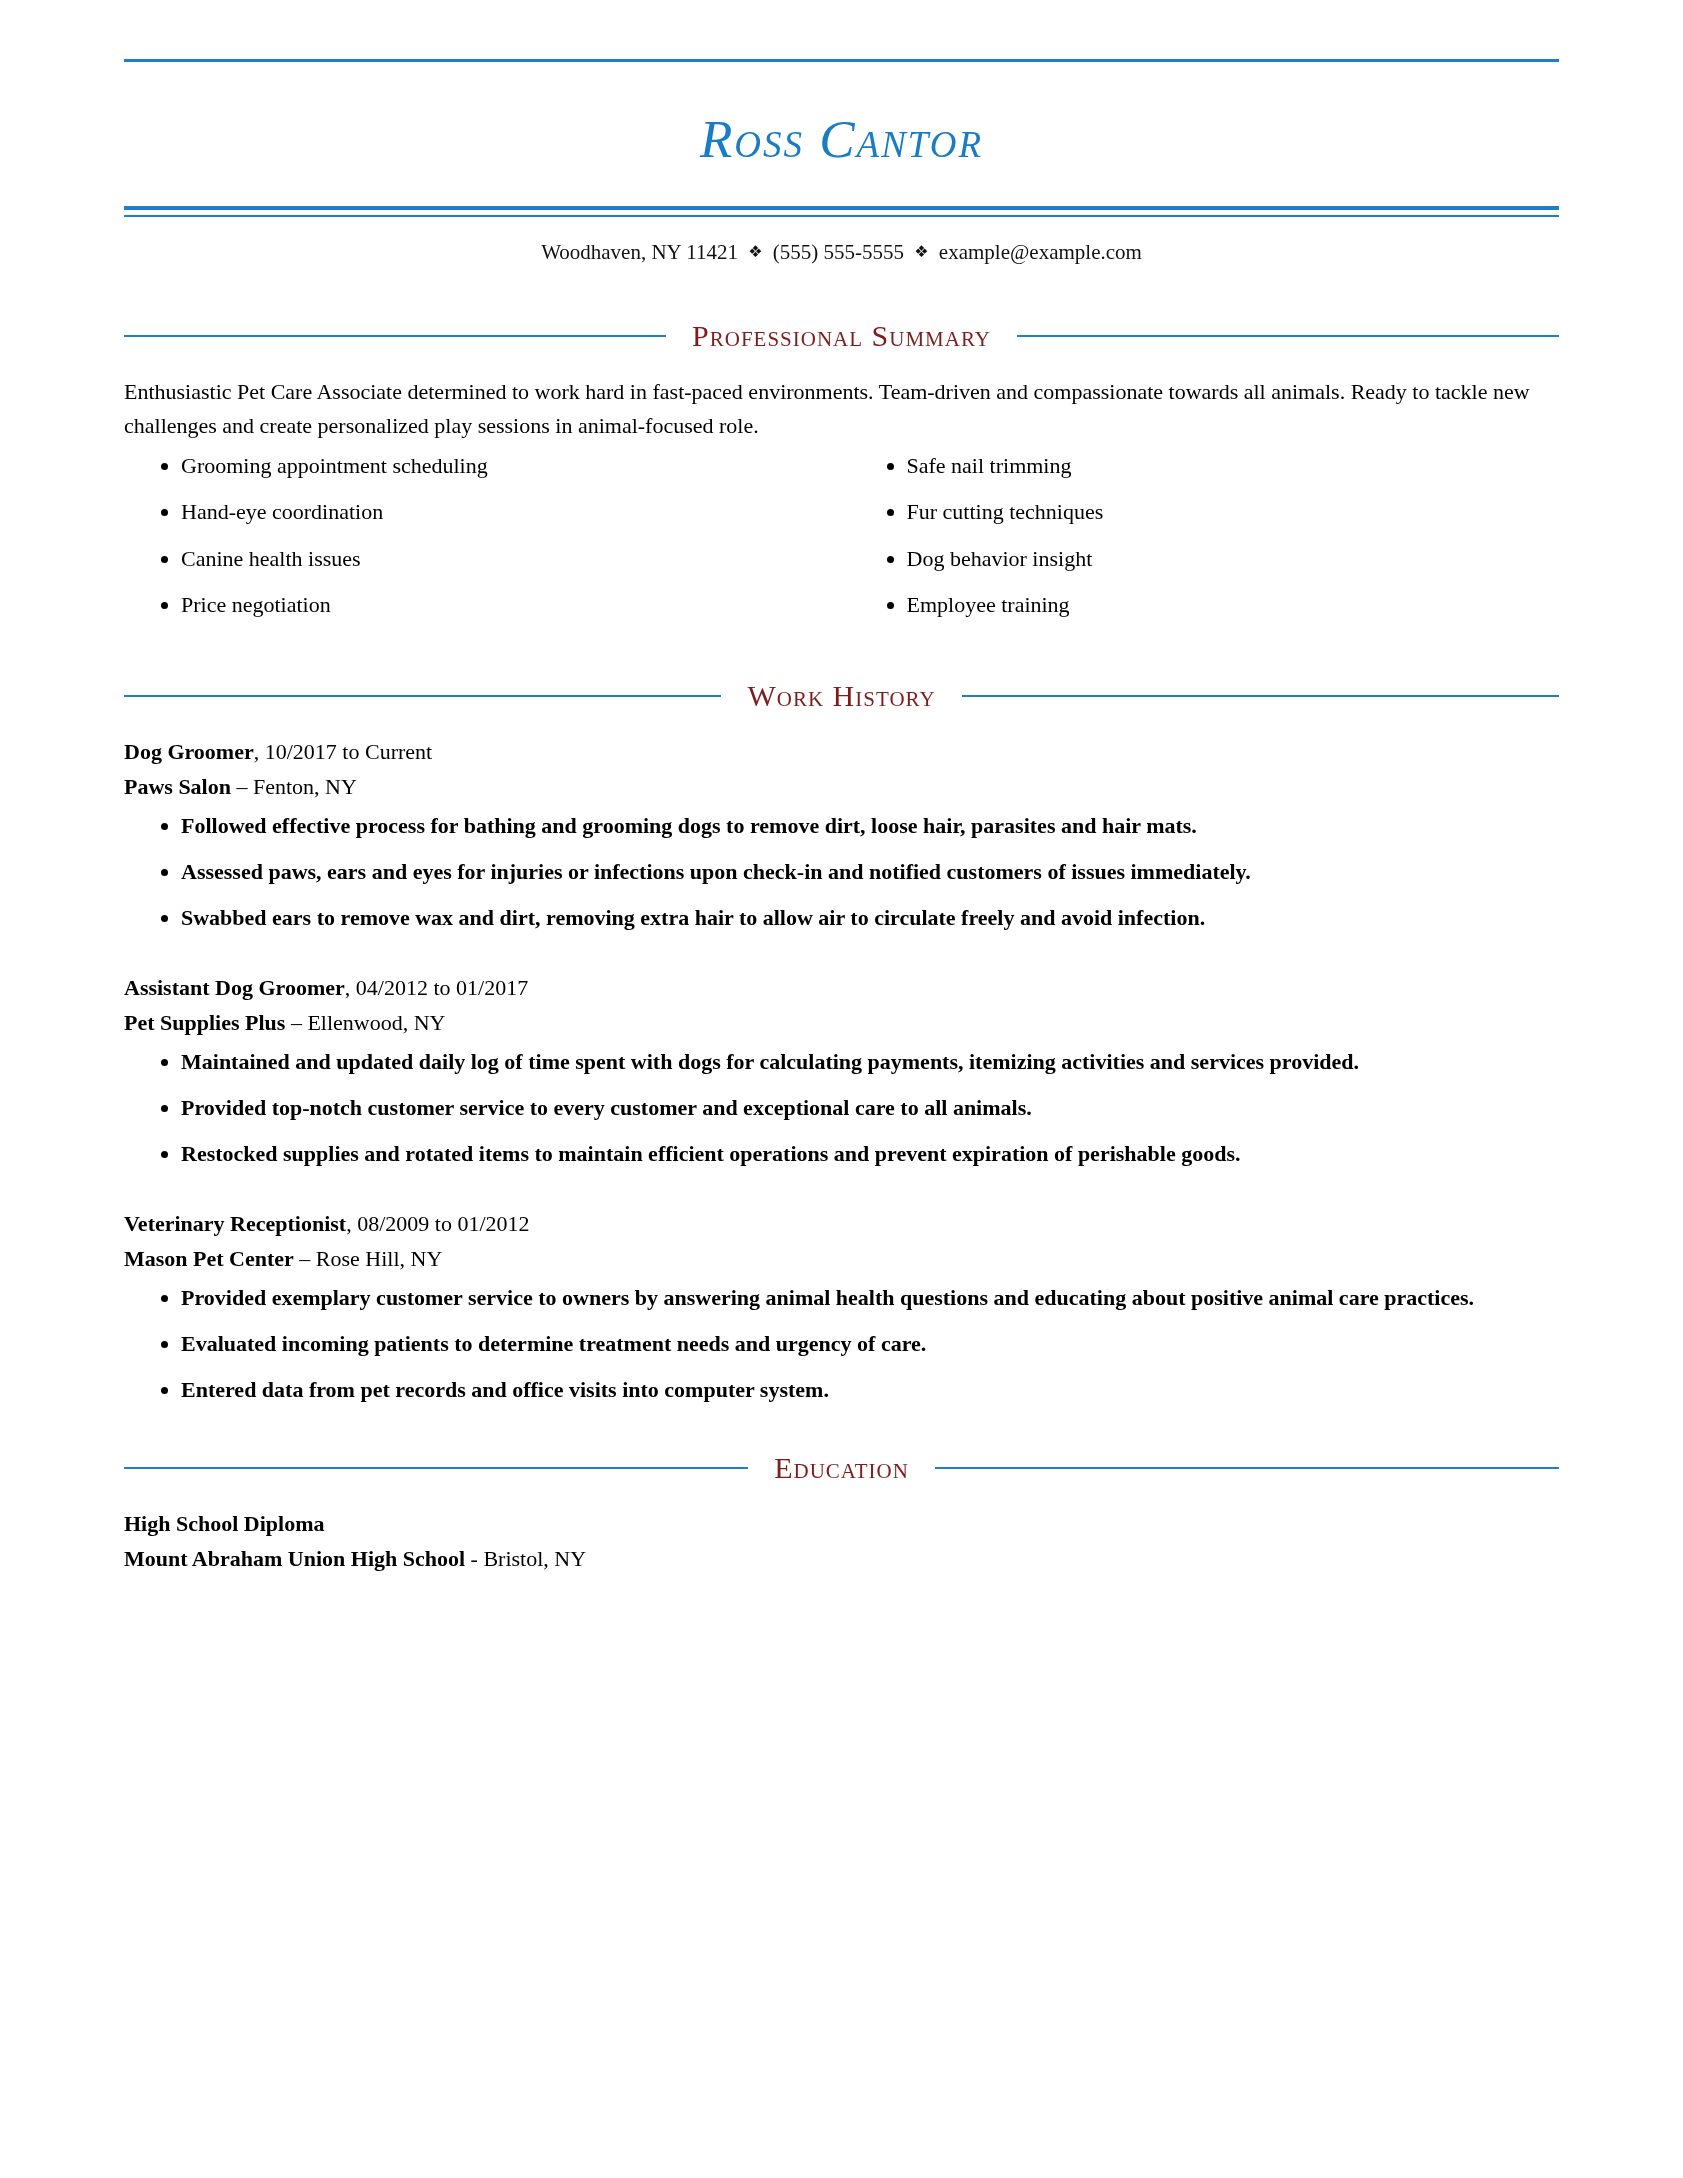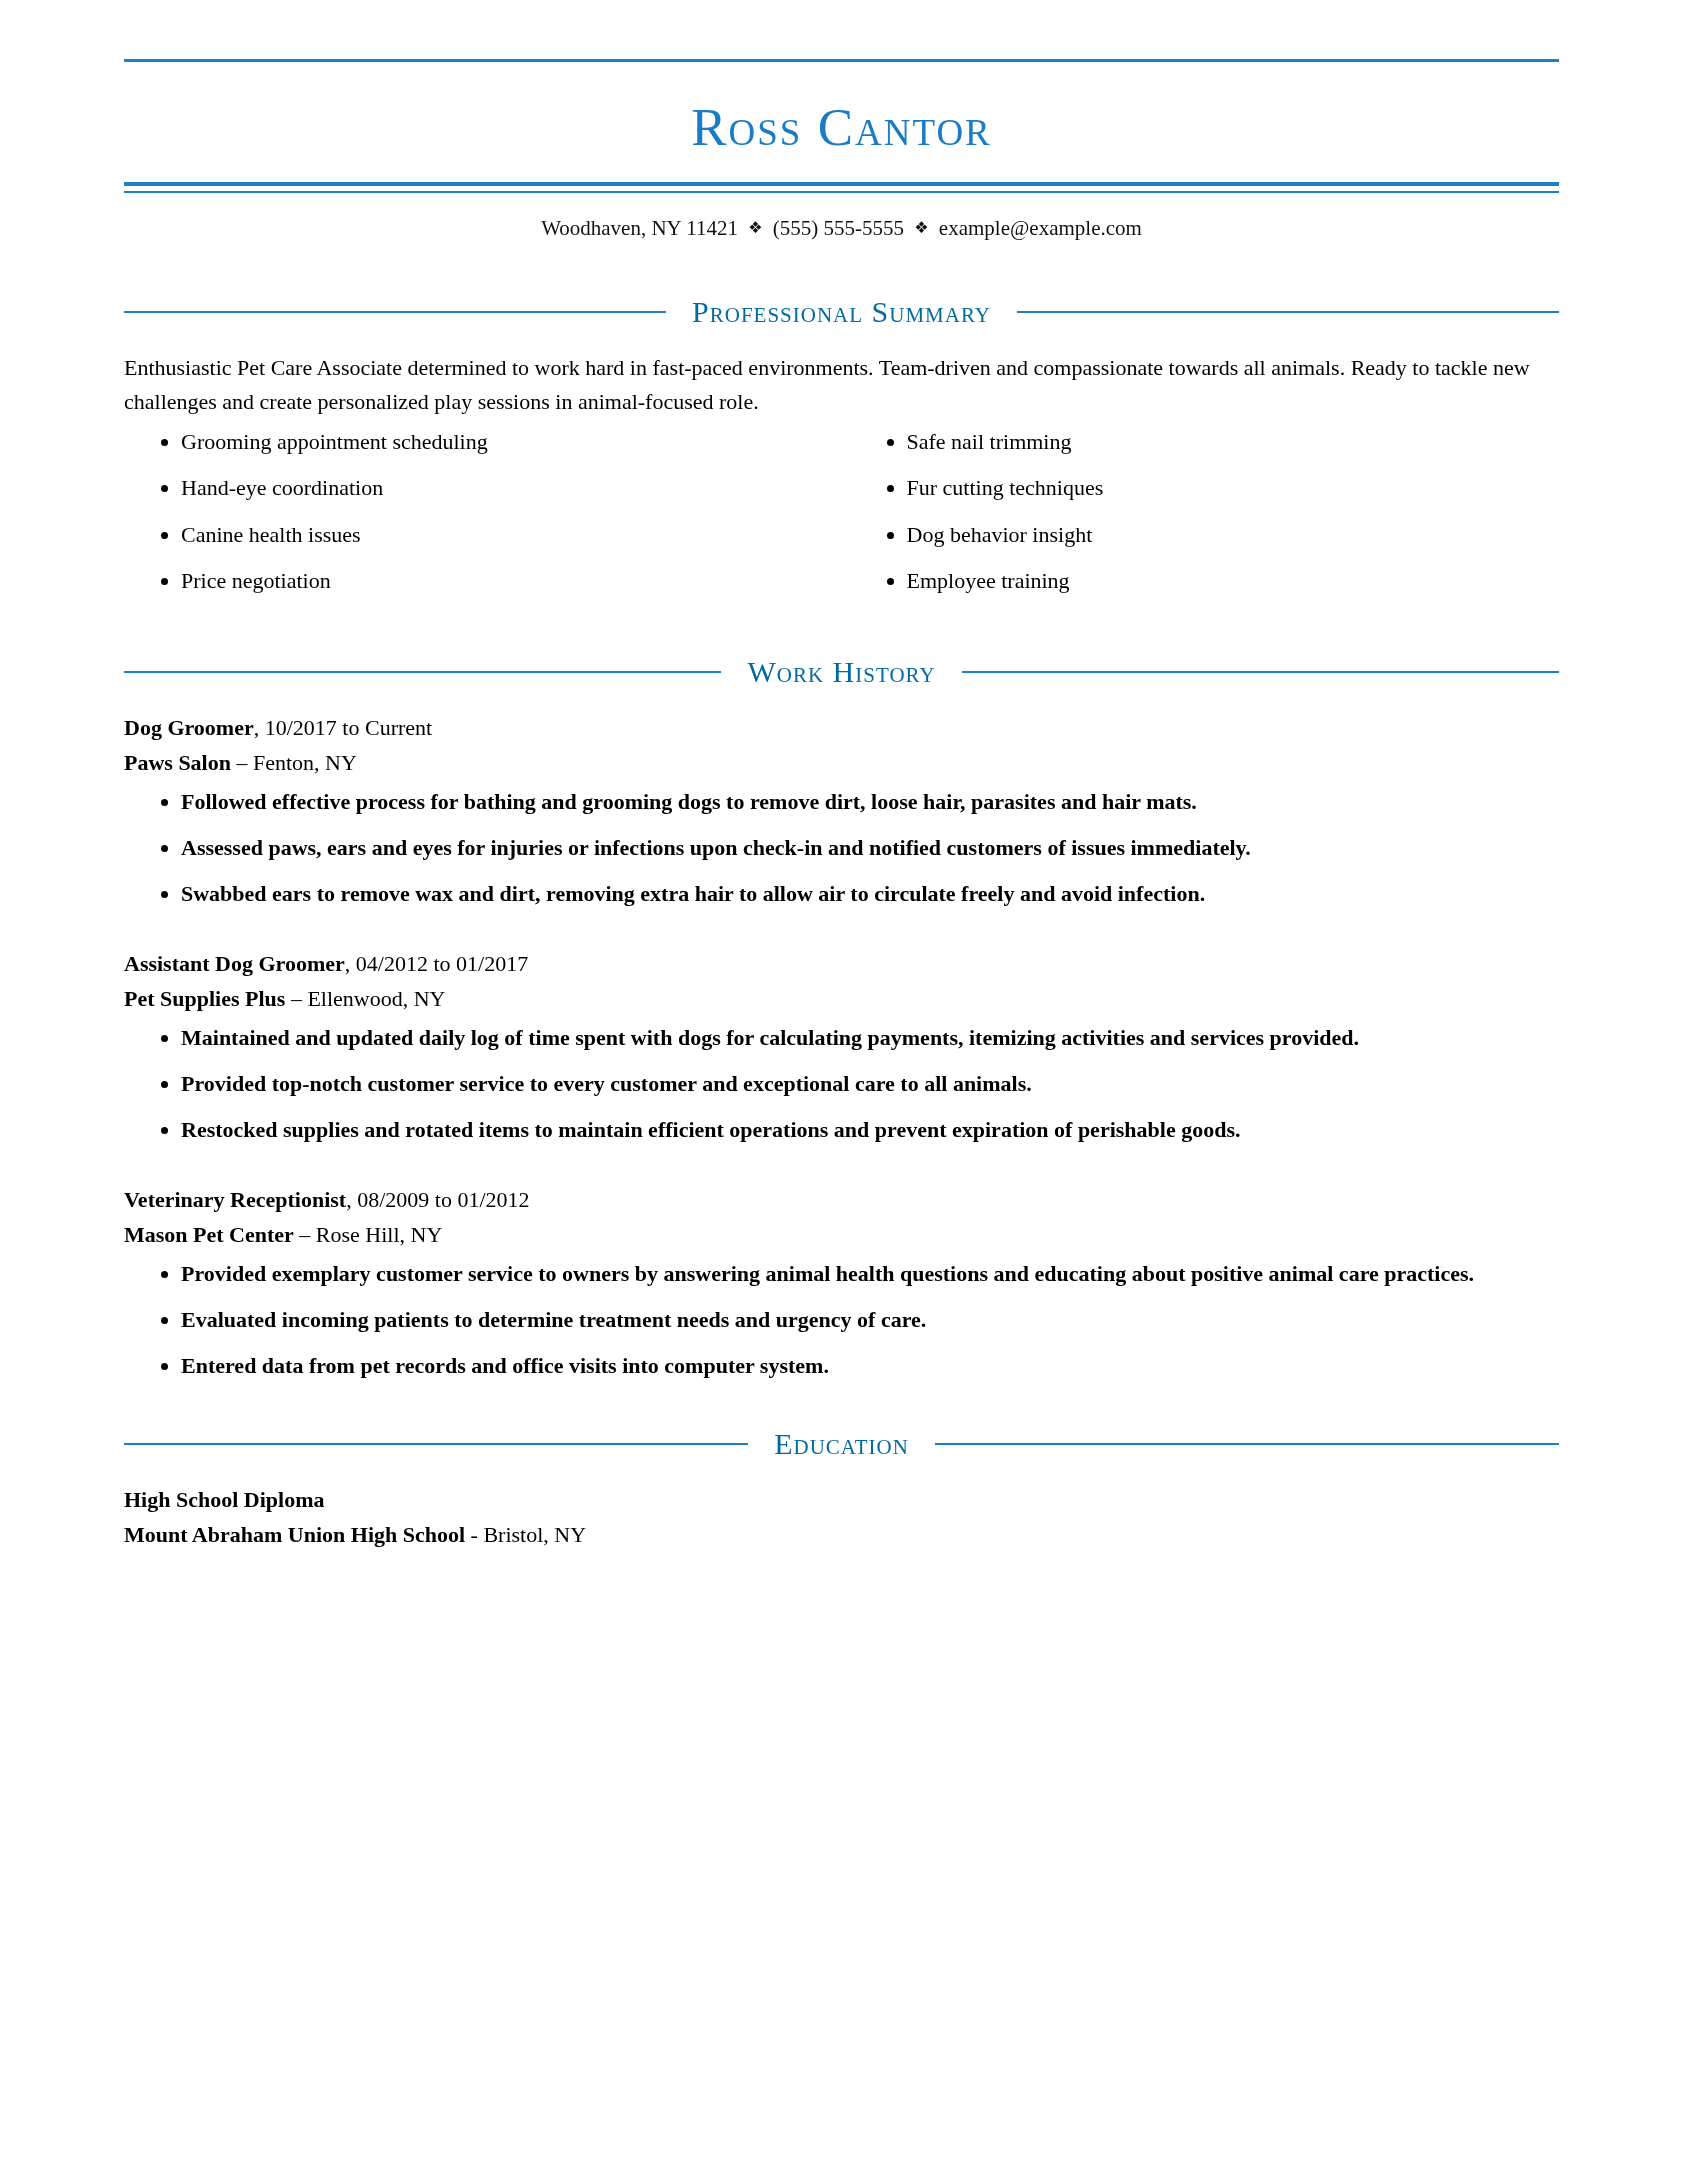--- a/index.html
+++ b/index.html
@@ -31,21 +31,22 @@
     padding: 34px 0 22px 0;
   }
   .name {
     color: #1a7cc4;
     font-family: "Liberation Serif", serif;
     font-size: 53px;
     letter-spacing: 2px;
     font-variant: small-caps;
     font-weight: normal;
     line-height: 1.05;
-    margin: 4px;
+    margin: 16px;
+    font-style: italic;
   }
   .double-rule-outer {
     border-top: 4px solid #1f7fc4;
   }
   .double-rule-inner {
     border-top: 2px solid #1f7fc4;
     margin-top: 5px;
   }
   .contact-line {
     text-align: center;
@@ -66,21 +67,21 @@
     display: flex;
     align-items: center;
     margin: 44px 0 22px 0;
   }
   .section-head .line {
     flex: 1 1 auto;
     border-top: 2px solid #1f7fc4;
     height: 0;
   }
   .section-head .title {
-    color: #0369a1;
+    color: #7f1d1d;
     font-variant: small-caps;
     font-size: 30px;
     letter-spacing: 1px;
     padding: 0 26px;
     white-space: nowrap;
   }
 
   
   .summary {
     font-size: 22px;

